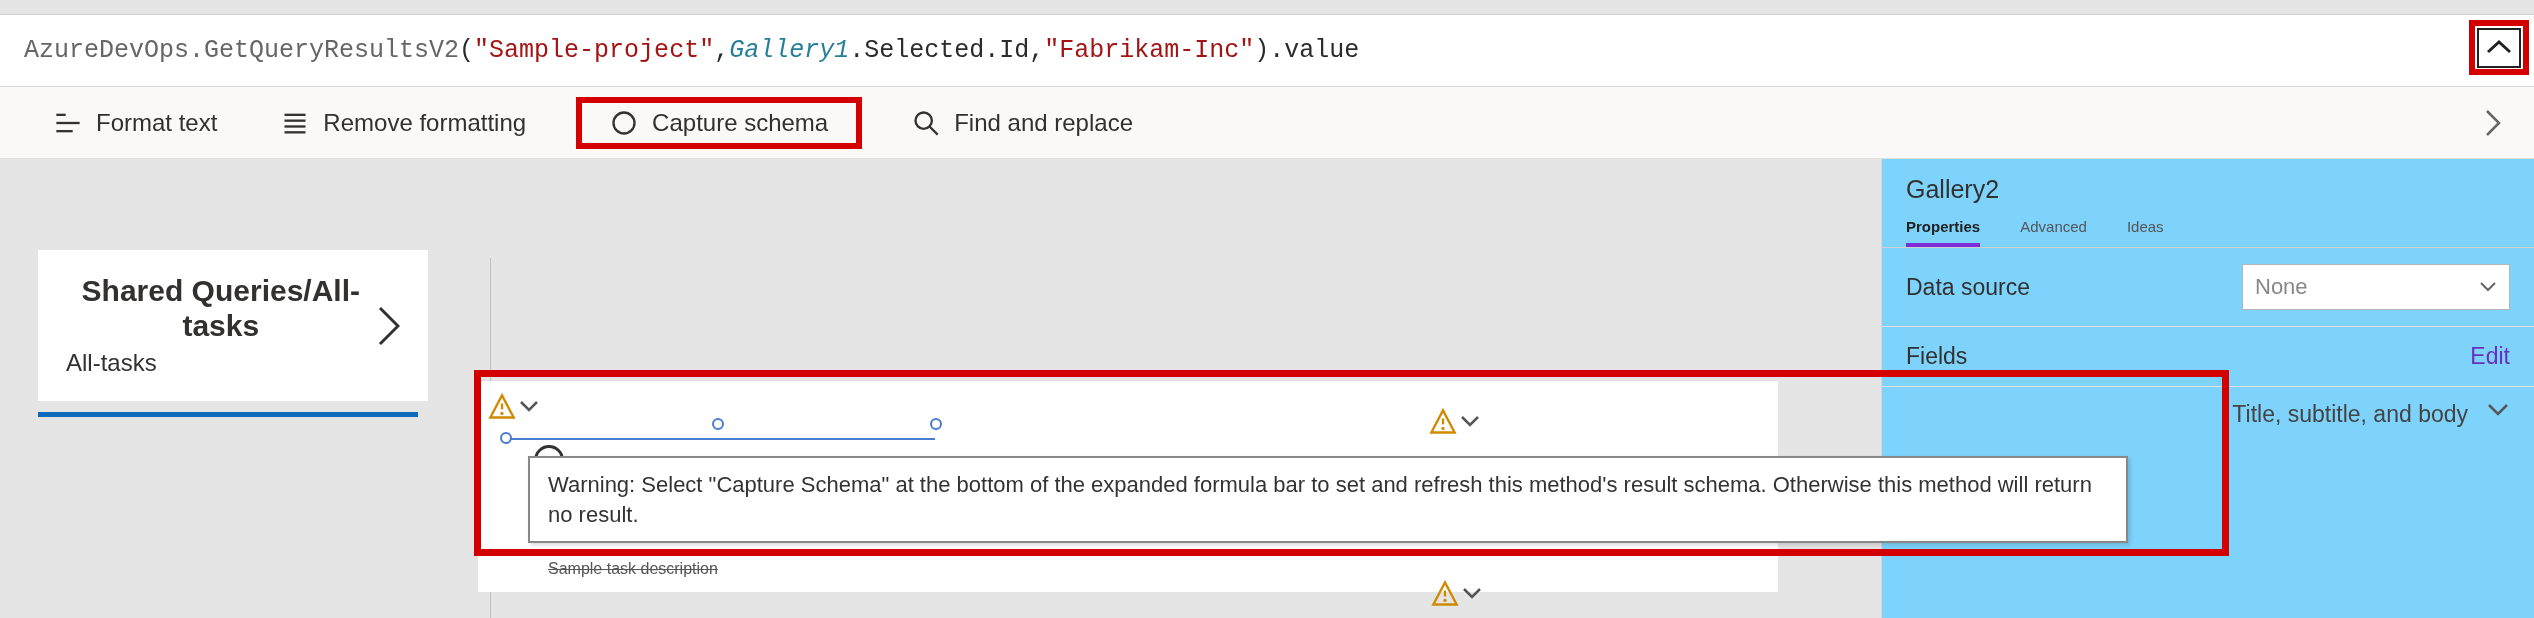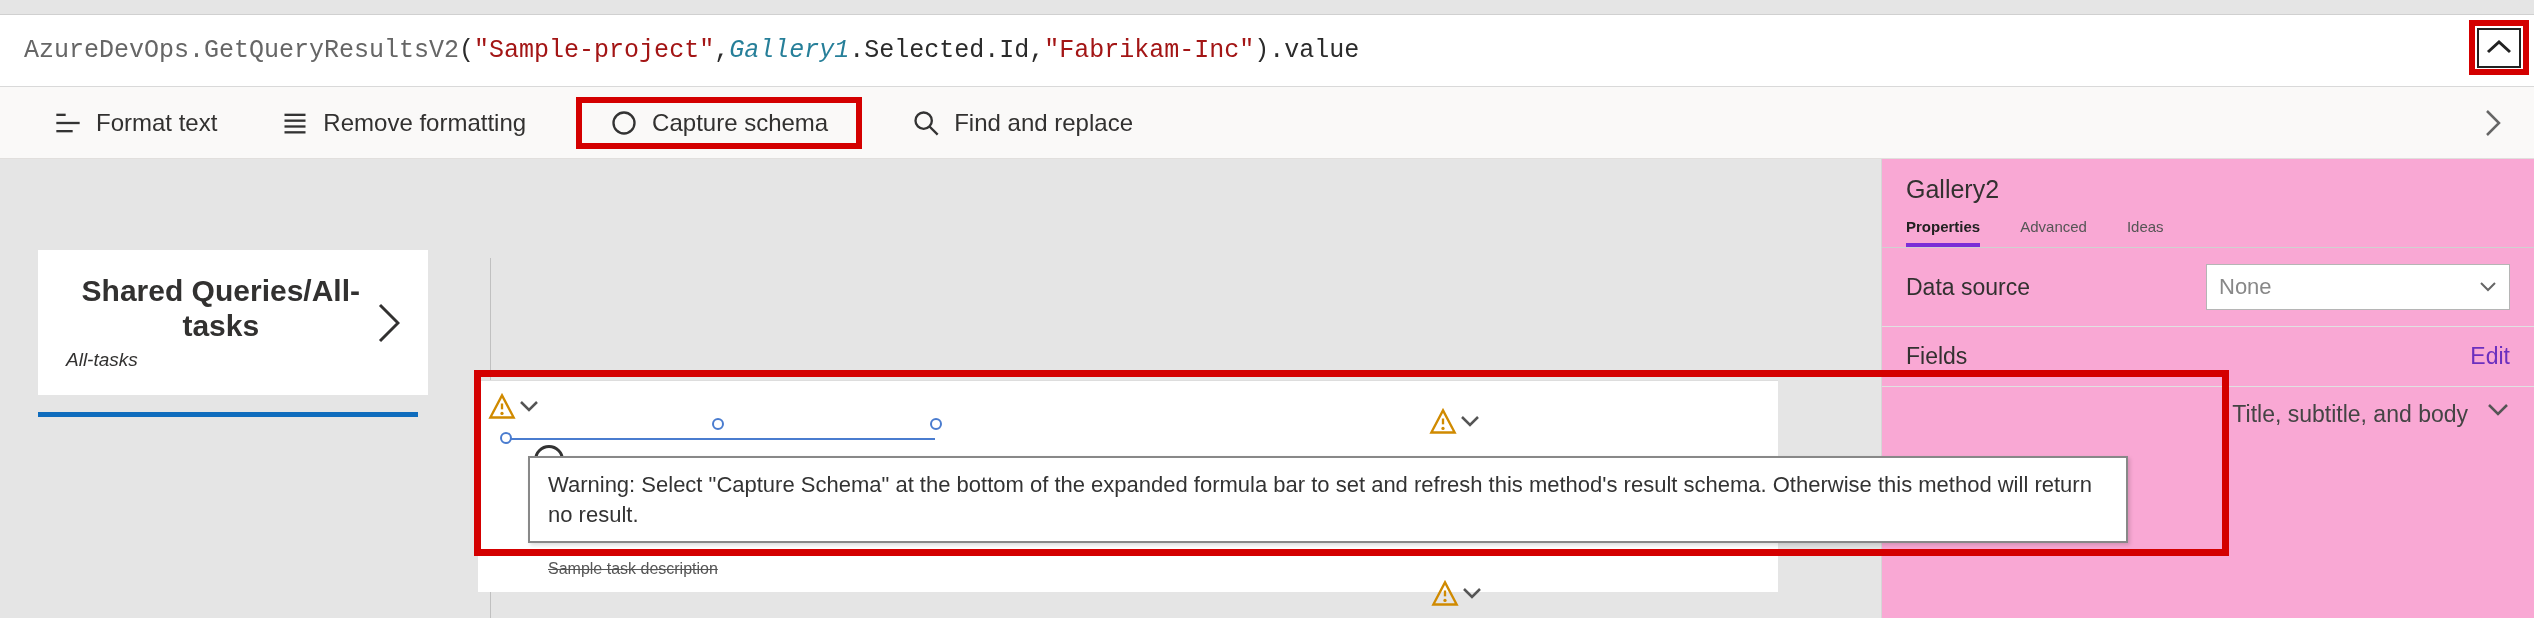--- a/index.html
+++ b/index.html
@@ -95,51 +95,51 @@
       display: flex;
       height: calc(618px - 15px - 72px - 72px);
     }
     .canvas {
       flex: 1;
       position: relative;
       background: #e5e5e5;
     }
     .right-pane {
       width: 653px;
-      background: #f9a8d4;
+      background: #7dd3fc;
       border-left: 1px solid #d6d6d6;
       display:flex; flex-direction:column;
       position:relative;
     }
     .right-title { padding: 16px 24px 4px; font-size:25px; color:#323130; }
     .tabs { display:flex; gap:40px; padding: 10px 24px 0; border-bottom:1px solid #d0d0d0; }
     .tab { padding-bottom: 8px; font-size:15px; color:#555; cursor:pointer; }
     .tab.active { color:#222; font-weight:600; border-bottom: 4px solid #7b2ed6; }
     .prop-row {
       display:flex; align-items:center; justify-content:space-between;
       padding: 16px 24px; border-bottom:1px solid #e1e1e1; font-size:23px;gap:28px;
     }
     .dropdown {
-      width: 304px; height:46px; border:1px solid #b5b5b5; background:#fff;
+      width: 268px; height:46px; border:1px solid #b5b5b5; background:#fff;
       display:flex; align-items:center; justify-content:space-between;
       padding:0 12px; color:#888; font-size:22px;
     }
     .dropdown svg{width:18px;height:12px;stroke:#666;stroke-width:2;fill:none;}
     .edit-link { color:#6b2fbf; font-size:23px; cursor:pointer;}
     .layout-row { display:flex;align-items:center;justify-content:space-between;padding:14px 24px 0;font-size:23px; }
     .layout-right { display:flex;gap:18px; color:#444;}
     .layout-right svg{width:24px;height:18px;stroke:#555;stroke-width:2.5;fill:none;}
 
     
     .left-card {
       position:absolute; left:38px; top:250px; width:390px;
       background:#fff; padding:24px 28px; display:flex; align-items:center;justify-content:space-between;
     }
     .left-card h2 { font-size:30px; font-weight:600; line-height:1.15;text-align:center; }
-    .left-card .sub { font-size:19px; font-weight:400; margin-top:6px;font-style:italic;}
+    .left-card .sub { font-size:24px; font-weight:400; margin-top:6px;}
     .left-card svg { width:28px;height:44px;stroke:#323130;stroke-width:3;fill:none;}
     .left-underline { position:absolute; left:38px; top:412px; width:380px; height:5px; background:#0f6cbd;}
 
     
     .center-box {
       position:absolute; left:478px; top:380px; width:1300px;
       background:#fff; height:212px; border-top:1px solid #ddd;
     }
     .red-box {
       position:absolute; left:474px; top:370px; width:1755px; height:186px; border:7px solid #d40000;

